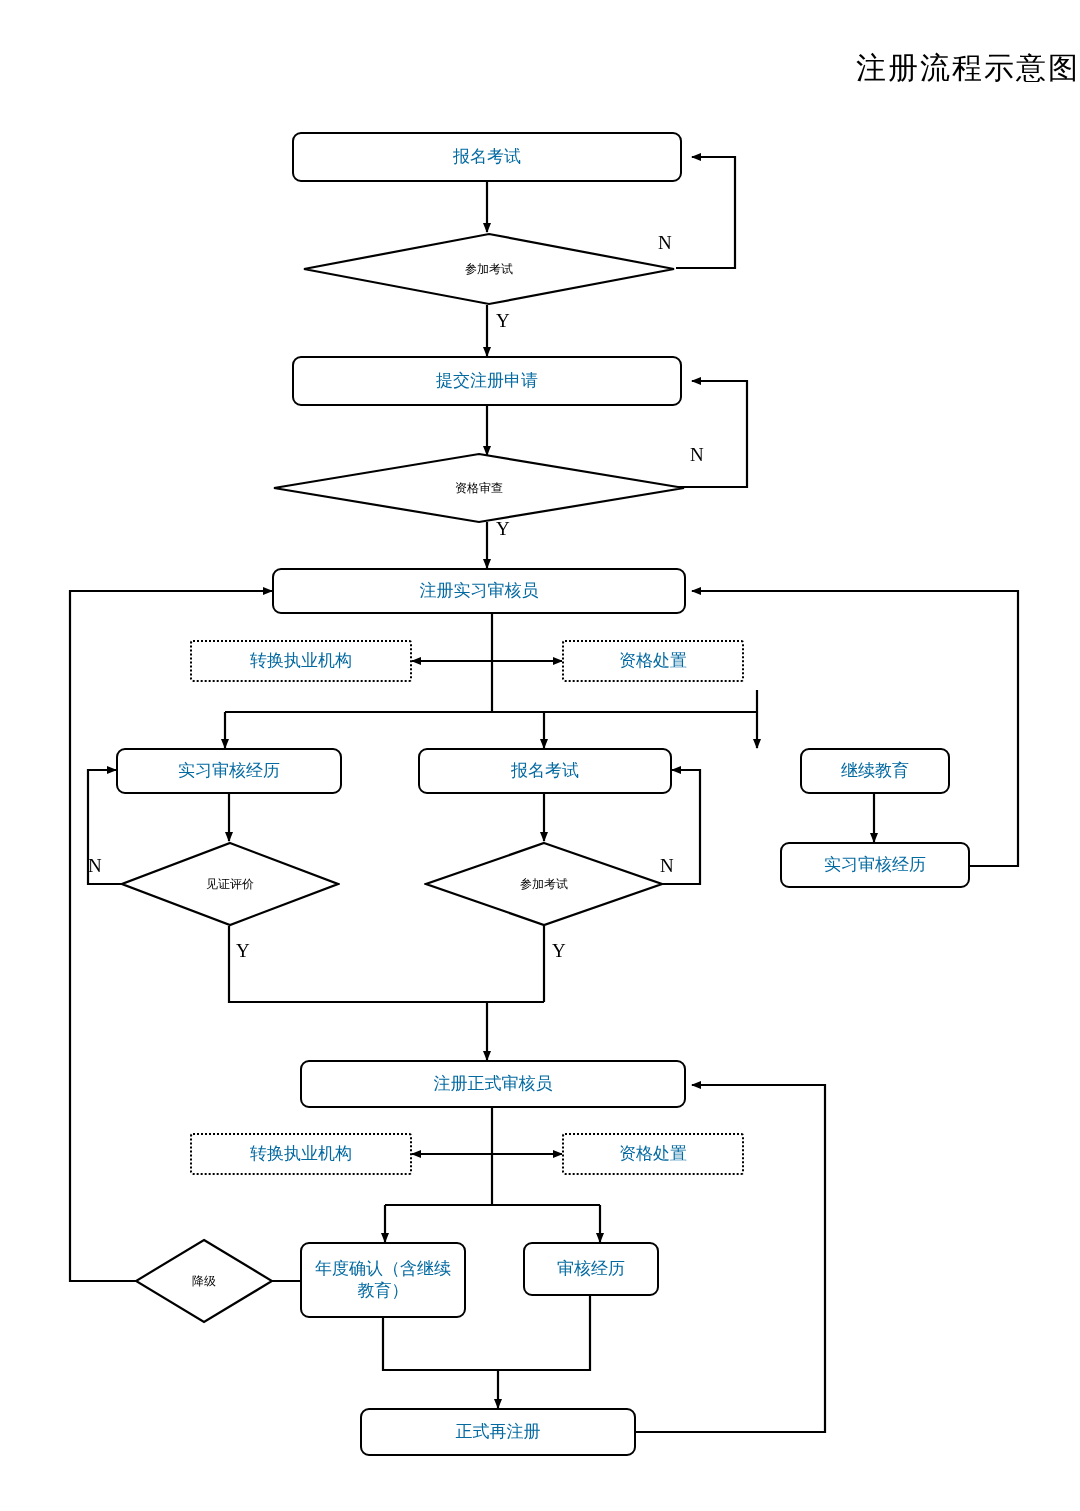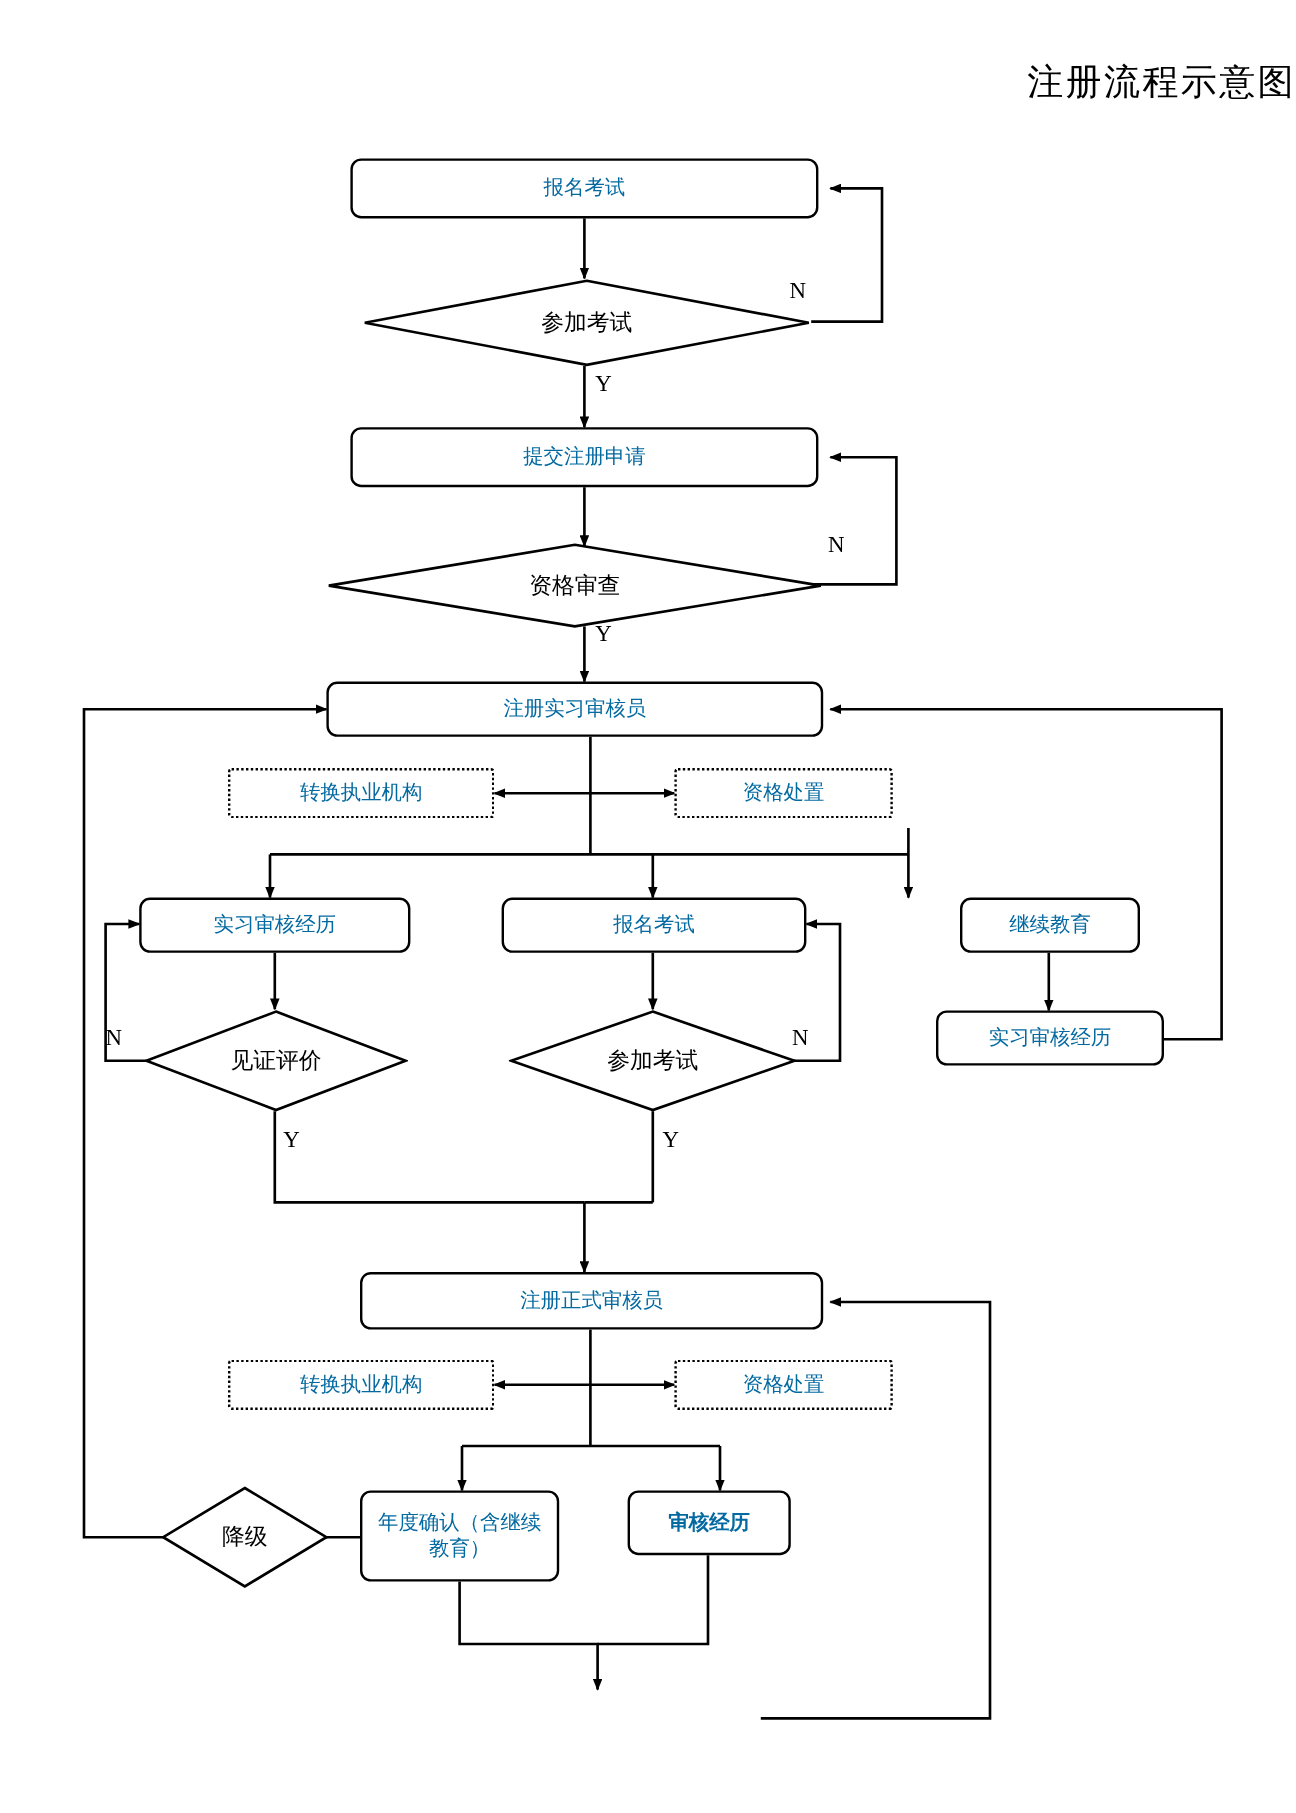--- a/index.html
+++ b/index.html
@@ -70,21 +70,21 @@
   }
   .diamond-text {
     position: absolute;
     left: 0;
     top: 0;
     width: 100%;
     height: 100%;
     display: flex;
     align-items: center;
     justify-content: center;
-    font-size: 19px;
+    font-size: 12px;
     font-family: "Liberation Serif", serif;
     color: #000;
   }
   #edges {
     position: absolute;
     left: 0;
     top: 0;
     width: 1080px;
     height: 1511px;
     z-index: 1;
@@ -240,31 +240,34 @@
   </div>
 
   <div class="node dotted" style="left:562px; top:1133px; width:182px; height:42px;">
     <span>资格处置</span>
   </div>
 
   <div class="node box" style="left:300px; top:1242px; width:166px; height:76px; padding:0 8px;">
     <span>年度确认（含继续教育）</span>
   </div>
 
-  <div class="node box" style="left:523px; top:1242px; width:136px; height:54px;font-weight:bold;">
+  <div class="node box" style="left:523px; top:1242px; width:136px; height:54px;">
     <span>审核经历</span>
   </div>
 
   <div class="diamond-wrap" style="left:134px; top:1238px; width:140px; height:86px;">
     <svg width="140" height="86" viewBox="0 0 140 86">
       <polygon points="70,2 138,43 70,84 2,43" fill="#fff" stroke="#000" stroke-width="2.2"></polygon>
     </svg>
     <div class="diamond-text">降级</div>
   </div>
 
+  <div class="node box" style="left:360px; top:1408px; width:276px; height:48px;">
+    <span>正式再注册</span>
+  </div>
 
   <div class="label" style="left:658px; top:232px;">N</div>
   <div class="label" style="left:496px; top:310px;">Y</div>
   <div class="label" style="left:690px; top:444px;">N</div>
   <div class="label" style="left:496px; top:518px;">Y</div>
   <div class="label" style="left:88px; top:855px;">N</div>
   <div class="label" style="left:236px; top:940px;">Y</div>
   <div class="label" style="left:660px; top:855px;">N</div>
   <div class="label" style="left:552px; top:940px;">Y</div>
 

